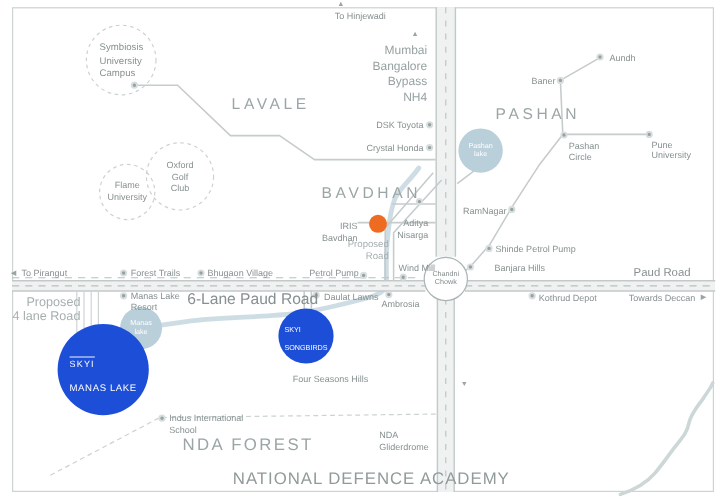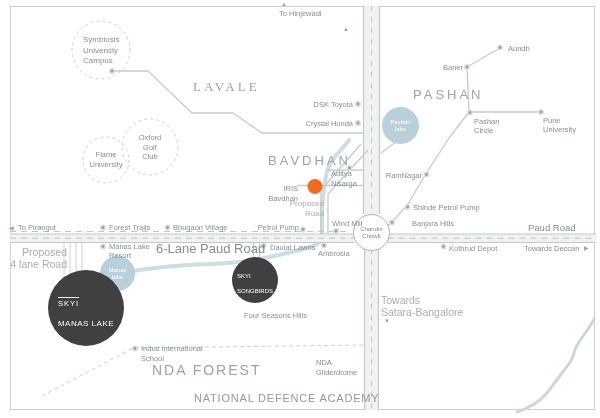--- a/index.html
+++ b/index.html
@@ -12,21 +12,21 @@
        white-space:pre-line;z-index:6;}
   .r{text-align:right;}
   .c{text-align:center;}
   .area{font-size:13px;line-height:14px;letter-spacing:3px;color:#9ba5a5;white-space:nowrap;}
   .faint{color:#a7afaf;}
   .big{font-size:10.5px;line-height:12px;}
   .arw{position:absolute;font-size:6px;color:#9aa4a4;z-index:6;line-height:6px;}
   .lake{position:absolute;background:#b9cfda;border-radius:50%;color:#fff;
         display:flex;align-items:center;justify-content:center;text-align:center;
         font-size:6px;line-height:7px;white-space:pre-line;z-index:4;}
-  .proj{position:absolute;background:#404040;border-radius:50%;color:#fff;z-index:5;
+  .proj{position:absolute;background:#1d4ed8;border-radius:50%;color:#fff;z-index:5;
         display:flex;align-items:center;justify-content:center;}
   .proj .inner{white-space:pre-line;}
   .brand{display:inline-block;border-top:1px solid rgba(255,255,255,.95);
          padding-top:1px;letter-spacing:1px;}
   #chandni{position:absolute;left:353px;top:214px;width:35px;height:35px;background:#fff;
            border:1px solid #aab4b4;border-radius:50%;z-index:5;display:flex;
            align-items:center;justify-content:center;text-align:center;
            font-size:6px;line-height:7px;color:#808a8a;white-space:pre-line;}
 </style>
 </head>
@@ -127,35 +127,37 @@
   <div class="proj" style="left:232px;top:257px;width:46px;height:46px;">
     <div class="inner" style="font-size:6px;line-height:7.5px;text-align:left;">
       <span>SKYI</span><br>
       <span>SONGBIRDS</span>
     </div>
   </div>
 
   <div id="chandni">Chandni
 Chowk</div>
 
-  <div class="lbl area" style="left:193px;top:80px;font-family:Liberation Serif, serif;">LAVALE</div>
+  <div class="lbl area" style="left:193px;top:80px;">LAVALE</div>
   <div class="lbl area" style="left:413px;top:88px;">PASHAN</div>
   <div class="lbl area" style="left:268px;top:154px;">BAVDHAN</div>
   <div class="lbl area" style="left:152px;top:363px;font-size:14px;letter-spacing:2px;">NDA FOREST</div>
-  <div class="lbl" style="left:194px;top:394px;font-size:11px;letter-spacing:0.8px;color:#919a9a;">NATIONAL DEFENCE ACADEMY</div>
+  <div class="lbl" style="left:194px;top:394px;font-size:14px;letter-spacing:0.8px;color:#919a9a;">NATIONAL DEFENCE ACADEMY</div>
 
   <span class="arw" style="left:281px;top:1px;">▲</span>
   <div class="lbl" style="left:279px;top:9px;">To Hinjewadi</div>
   <span class="arw" style="left:343px;top:26px;">▲</span>
+  <div class="lbl r" style="right:244px;top:36px;font-size:10px;line-height:13px;color:#98a2a2;">Mumbai
+Bangalore
+Bypass
+NH4</div>
   <span class="arw" style="left:9px;top:224.5px;">◀</span>
   <div class="lbl" style="left:18px;top:222.5px;">To Pirangut</div>
   <div class="lbl" style="left:524px;top:243.5px;">Towards Deccan</div>
   <span class="arw" style="left:584px;top:245px;">▶</span>
-  <div class="lbl faint big" style="left:381px;top:294px;">Towards
-Satara-Bangalore</div>
   <span class="arw" style="left:384px;top:318px;">▼</span>
 
   <div class="lbl" style="left:528px;top:223px;font-size:9.5px;">Paud Road</div>
   <div class="lbl" style="left:156px;top:243.5px;font-size:13px;">6-Lane Paud Road</div>
   <div class="lbl faint big r" style="right:533px;top:246px;">Proposed
 4 lane Road</div>
   <div class="lbl faint r" style="right:276px;top:199px;font-size:8px;">Proposed
 Road</div>
 
   <div class="lbl" style="left:83px;top:35px;line-height:10.5px;font-size:8px;">Symbiosis
@@ -172,21 +174,21 @@
 Circle</div>
   <div class="lbl" style="left:543px;top:115.5px;">Pune
 University</div>
   <div class="lbl r" style="right:247px;top:100px;">DSK Toyota</div>
   <div class="lbl r" style="right:247px;top:119px;">Crystal Honda</div>
   <div class="lbl r" style="right:178px;top:171px;">RamNagar</div>
   <div class="lbl" style="left:413px;top:203px;">Shinde Petrol Pump</div>
   <div class="lbl" style="left:412px;top:219px;">Banjara Hills</div>
   <div class="lbl r" style="right:302px;top:171px;margin-top:13px;">IRIS
 Bavdhan</div>
-  <div class="lbl" style="left:331px;top:169px;">Aditya
+  <div class="lbl" style="left:331px;top:181px;text-align:right;">Aditya
 Nisarga</div>
   <div class="lbl" style="left:332px;top:218.5px;">Wind Mill</div>
   <div class="lbl r" style="right:301px;top:223px;">Petrol Pump</div>
   <div class="lbl" style="left:109px;top:222.5px;">Forest Trails</div>
   <div class="lbl" style="left:173px;top:222.5px;">Bhugaon Village</div>
   <div class="lbl" style="left:109px;top:242px;line-height:9px;">Manas Lake
 Resort</div>
   <div class="lbl" style="left:270px;top:242.5px;">Daulat Lawns</div>
   <div class="lbl" style="left:318px;top:249px;">Ambrosia</div>
   <div class="lbl" style="left:449px;top:243.5px;">Kothrud Depot</div>

